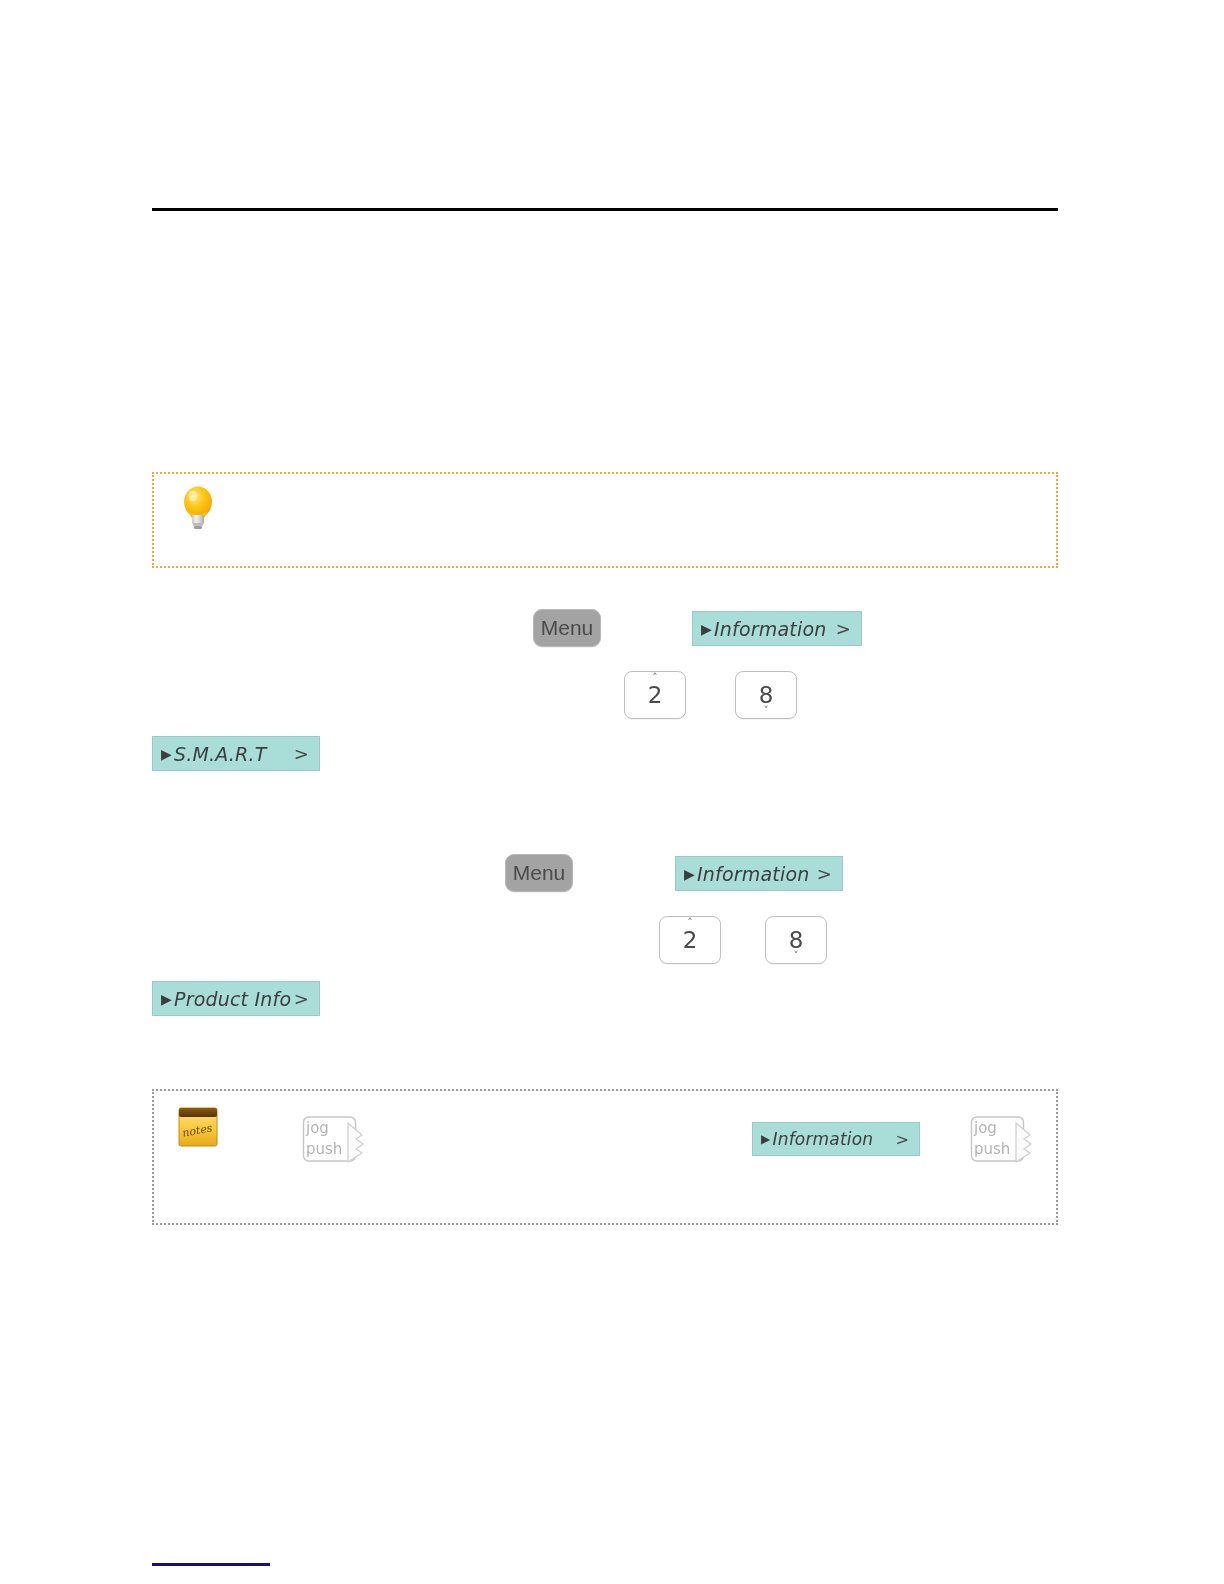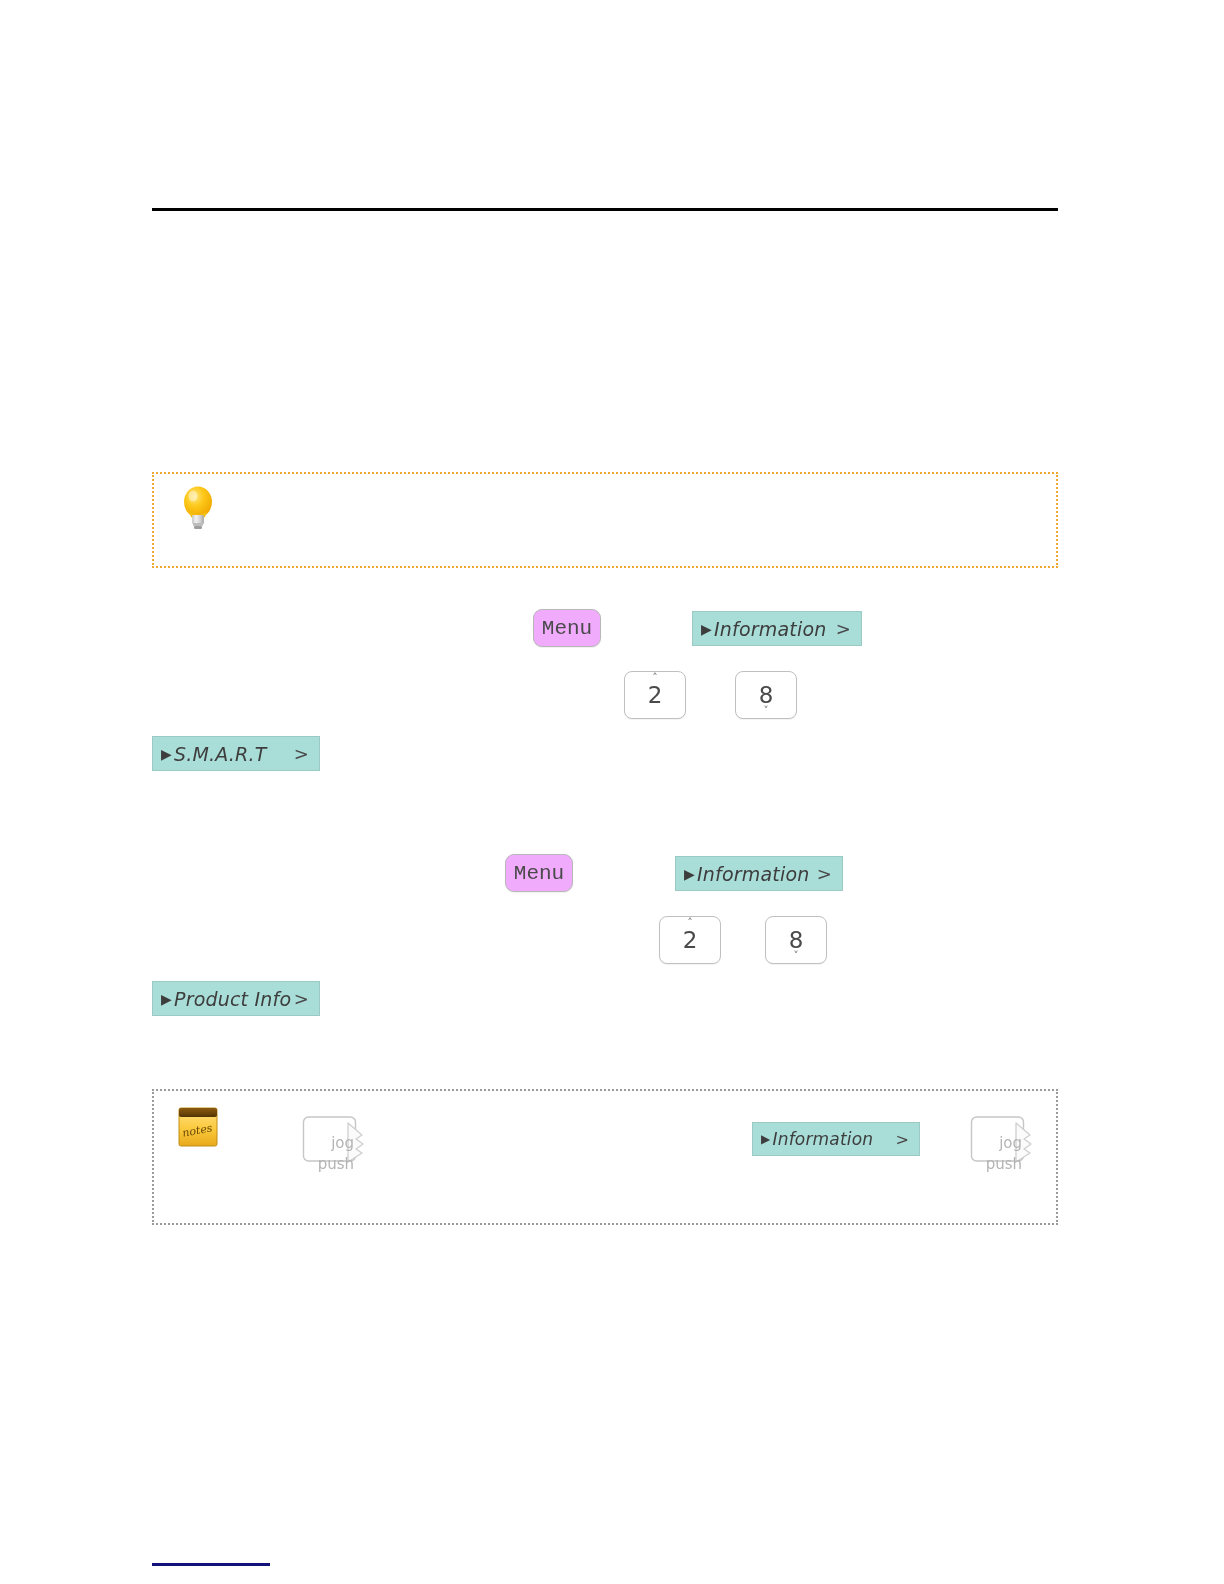--- a/index.html
+++ b/index.html
@@ -111,27 +111,27 @@
   .teal-btn.small {
     font-size: 17px;
   }
   .teal-btn.small .tri { font-size: 12px; }
   .teal-btn.small .chev { font-size: 16px; }
 
   
   .key-btn {
     position: absolute;
     box-sizing: border-box;
-    background: #f0abfc;
+    background: #a3a3a3;
     border: 1px solid #b8b8b8;
     border-radius: 9px;
     display: flex;
     align-items: center;
     justify-content: center;
-    font-family: Liberation Mono, monospace;
+    font-family: Liberation Sans, sans-serif;
     font-size: 21px;
     color: #4a4a4a;
     box-shadow: 0 1px 1px rgba(0,0,0,0.06);
   }
 
   
   .num-key {
     position: absolute;
     box-sizing: border-box;
     width: 62px;
@@ -163,27 +163,27 @@
 
   
   .jog-btn {
     position: absolute;
     width: 66px;
     height: 56px;
   }
   .jog-btn .jog-label {
     position: absolute;
     left: 5px;
-    top: 20px;
+    top: 5px;
     width: 48px;
     font-family: "DejaVu Sans", sans-serif;
     font-size: 15px;
     line-height: 21px;
     color: #b4b4b4;
-    text-align: right;
+    text-align: left;
   }
 
   
   .footnote-rule {
     position: absolute;
     left: 152px;
     top: 1563px;
     width: 118px;
     height: 3px;
     background: #12127a;

